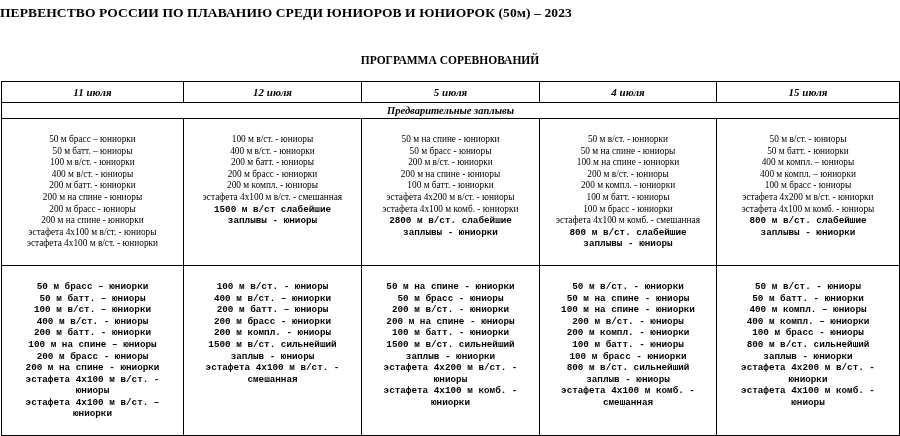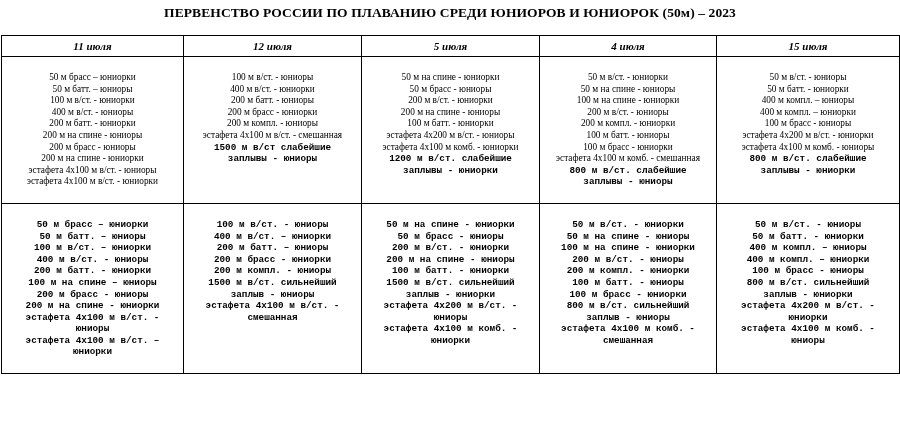--- a/index.html
+++ b/index.html
@@ -16,21 +16,20 @@
     color: #000000;
     -webkit-font-smoothing: antialiased;
   }
   .page {
     width: 900px;
     height: 436px;
     position: relative;
     box-sizing: border-box;
   }
   .doc-title {
-    text-align: center;
     font-weight: bold;
     font-size: 13.5px;
     letter-spacing: 0.1px;
     margin: 5px 0 0 0;
     line-height: 16px;
     white-space: nowrap;
   }
   .doc-subtitle {
     text-align: center;
     font-weight: bold;
@@ -102,40 +101,44 @@
   col.c4 { width: 177px; }
   col.c5 { width: 183px; }
 </style>
 </head>
 <body>
 
 <div class="page">
 
   <h1 class="doc-title">ПЕРВЕНСТВО РОССИИ ПО ПЛАВАНИЮ СРЕДИ ЮНИОРОВ И ЮНИОРОК (50м) – 2023</h1>
 
+  <h2 class="doc-subtitle">ПРОГРАММА СОРЕВНОВАНИЙ</h2>
 
   <table class="program">
     <colgroup>
       <col class="c1">
         <col class="c2">
         <col class="c3">
         <col class="c4">
         <col class="c5">
     </colgroup>
     <thead>
       <tr>
         <th class="day-head">11 июля</th>
         <th class="day-head">12 июля</th>
         <th class="day-head">5 июля</th>
         <th class="day-head">4 июля</th>
         <th class="day-head">15 июля</th>
       </tr>
     </thead>
     <tbody>
 
+      <tr>
+        <td class="section-head" colspan="5">Предварительные заплывы</td>
+      </tr>
       <tr>
         <td class="events prelim">
           <ul class="event-list">
               <li>50 м брасс – юниорки</li>
               <li>50 м батт. – юниоры</li>
               <li>100 м в/ст. - юниорки</li>
               <li>400 м в/ст. - юниоры</li>
               <li>200 м батт. - юниорки</li>
               <li>200 м на спине - юниоры</li>
               <li>200 м брасс - юниоры</li>
@@ -157,21 +160,21 @@
         </td>
         <td class="events prelim">
           <ul class="event-list">
               <li>50 м на спине - юниорки</li>
               <li>50 м брасс - юниоры</li>
               <li>200 м в/ст. - юниорки</li>
               <li>200 м на спине - юниоры</li>
               <li>100 м батт. - юниорки</li>
               <li>эстафета 4х200 м в/ст. - юниоры</li>
               <li>эстафета 4х100 м комб. - юниорки</li>
-              <li class="b">1200 м в/ст. слабейшие заплывы - юниорки</li>
+              <li class="b">2800 м в/ст. слабейшие заплывы - юниорки</li>
             </ul>
         </td>
         <td class="events prelim">
           <ul class="event-list">
               <li>50 м в/ст. - юниорки</li>
               <li>50 м на спине - юниоры</li>
               <li>100 м на спине - юниорки</li>
               <li>200 м в/ст. - юниоры</li>
               <li>200 м компл. - юниорки</li>
               <li>100 м батт. - юниоры</li>

